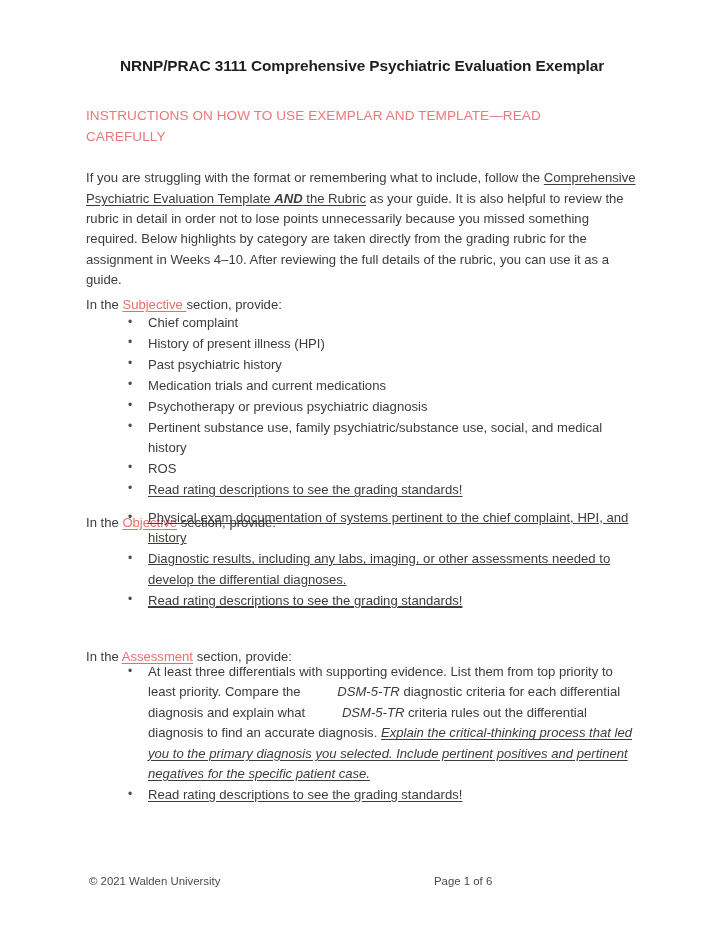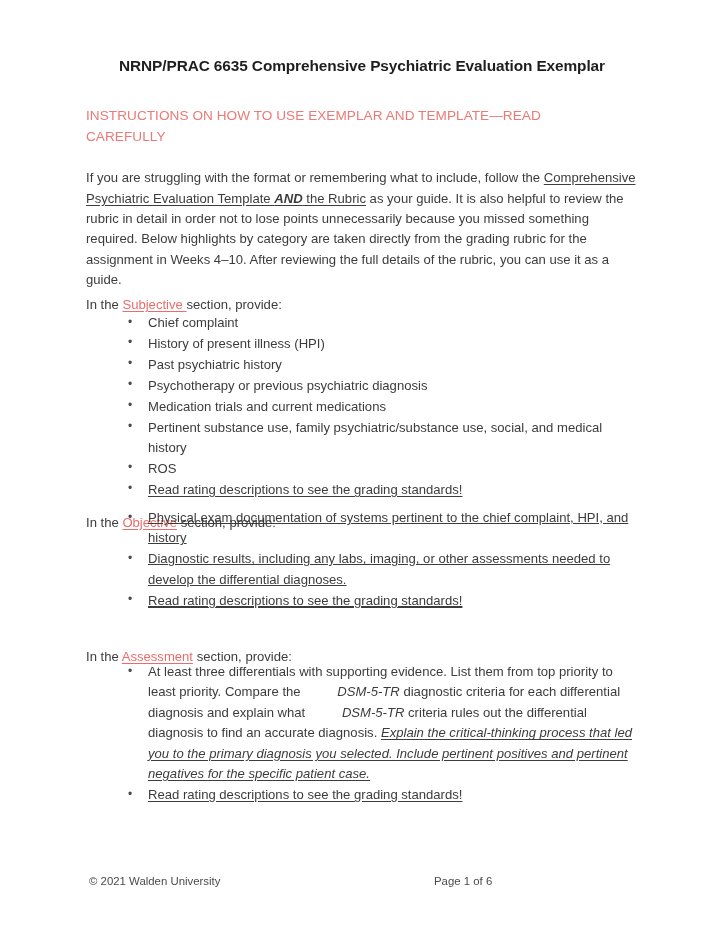--- a/index.html
+++ b/index.html
@@ -137,38 +137,38 @@
     top: 0;
     white-space: nowrap;
   }
 </style>
 </head>
 <body>
 
 <div class="page">
   <div class="content">
 
-    <div class="doc-title">NRNP/PRAC 6635 Comprehensive Psychiatric Evaluation Exemplar</div>
+    <div class="doc-title">NRNP/PRAC 3111 Comprehensive Psychiatric Evaluation Exemplar</div>
 
     <div class="instructions">INSTRUCTIONS ON HOW TO USE EXEMPLAR AND TEMPLATE—READ CAREFULLY</div>
 
     <p class="intro">
       <span>If you are struggling with the format or remembering what to include, follow the </span><span class="u"><span>Comprehensive Psychiatric Evaluation Template </span><span class="bi">AND</span><span> the Rubric</span></span><span> as your guide. It is also helpful to review the rubric in detail in order not to lose points unnecessarily because you missed something required. Below highlights by category are taken directly from the grading rubric for the assignment in Weeks 4–10. After reviewing the full details of the rubric, you can use it as a guide.</span>
     </p>
 
     <div class="sec-line" style="top:282px;">
       <span>In the </span><span class="tag">Subjective </span><span>section, provide:</span>
     </div>
 
     <ul class="blist" style="top:313px;">
       <li><span>Chief complaint</span></li>
       <li><span>History of present illness (HPI)</span></li>
       <li><span>Past psychiatric history</span></li>
+      <li><span>Medication trials and current medications</span></li>
       <li><span>Psychotherapy or previous psychiatric diagnosis</span></li>
-      <li><span>Medication trials and current medications</span></li>
       <li><span>Pertinent substance use, family psychiatric/substance use, social, and medical history</span></li>
       <li><span>ROS</span></li>
       <li><span class="u">Read rating descriptions to see the grading standards! </span></li>
     </ul>
 
     <div class="sec-line" style="top:500px;">
       <span>In the </span><span class="tag">Objective</span><span> section, provide:</span>
     </div>
 
     <ul class="blist" style="top:508px;text-decoration:underline;">

